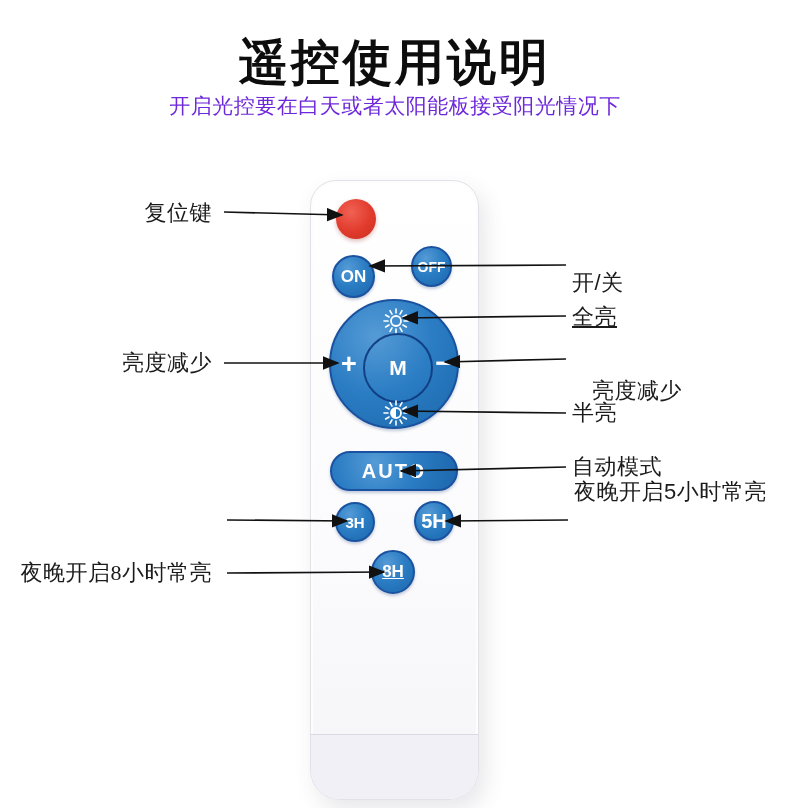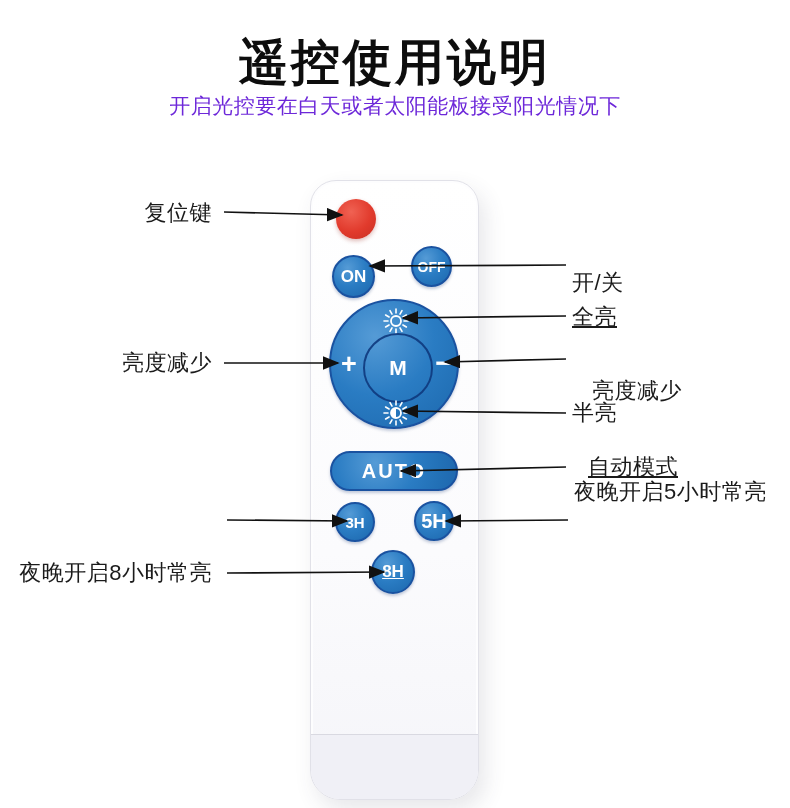--- a/index.html
+++ b/index.html
@@ -140,27 +140,27 @@
     <div class="rbtn blue btn-auto">AUTO</div>
     <div class="rbtn blue btn-3h">3H</div>
     <div class="rbtn blue btn-5h">5H</div>
     <div class="rbtn blue btn-8h">8H</div>
 
     <div class="cover"></div>
   </div>
 
   <div class="lbl left" style="right:578px;top:199px;">复位键</div>
   <div class="lbl left" style="right:578px;top:349px;">亮度减少</div>
-  <div class="lbl left" style="right:578px;top:559px;">夜晚开启8小时常亮</div>
+  <div class="lbl left" style="right:578px;top:559px;font-family:Liberation Serif, serif;">夜晚开启8小时常亮</div>
 
   <div class="lbl" style="left:572px;top:269px;">开/关</div>
   <div class="lbl" style="left:572px;top:303px;text-decoration:underline;">全亮</div>
   <div class="lbl" style="left:592px;top:346px;margin-top:31px;">亮度减少</div>
   <div class="lbl" style="left:572px;top:399px;">半亮</div>
-  <div class="lbl" style="left:588px;top:453px;text-decoration:underline;">自动模式</div>
+  <div class="lbl" style="left:572px;top:453px;">自动模式</div>
   <div class="lbl" style="left:574px;top:478px;">夜晚开启5小时常亮</div>
 
   <svg class="arrows" width="790" height="808" viewBox="0 0 790 808">
     <defs>
       <marker id="ah" markerWidth="11" markerHeight="9" refX="9" refY="4" orient="auto">
         <path d="M0,0 L10,4 L0,8 z" style="fill:var(--arrow-black,#111);stroke:none;"></path>
       </marker>
     </defs>
     <path d="M224,212 L342,215" marker-end="url(#ah)"></path>
     <path d="M224,363 L338,363" marker-end="url(#ah)"></path>

